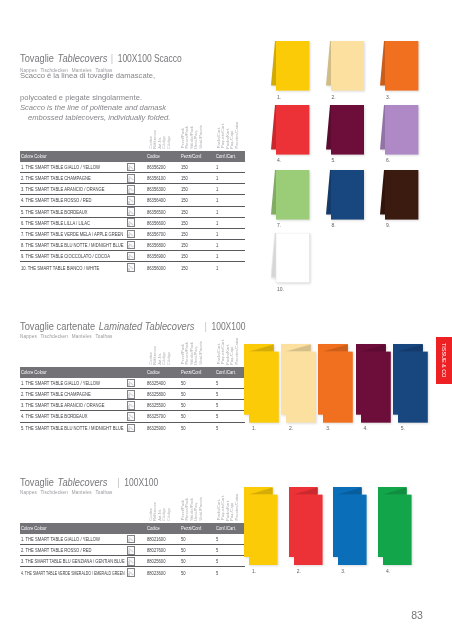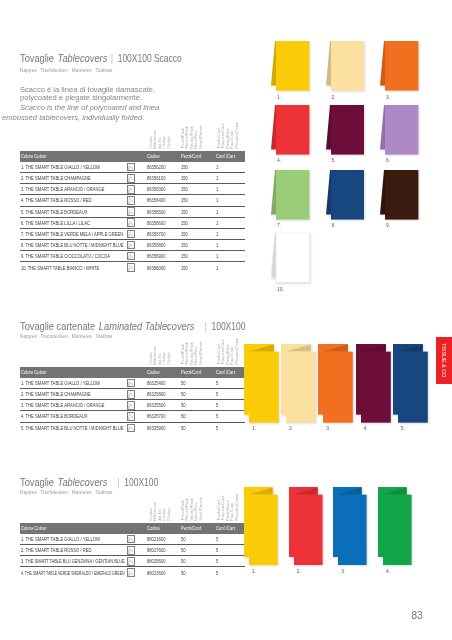--- a/index.html
+++ b/index.html
@@ -30,24 +30,24 @@
   .cbx:after{content:'';position:absolute;left:1.2px;top:1.2px;width:5.6px;height:5.6px;border-top:0.55px solid #cfcfd3;transform:rotate(38deg);transform-origin:left top;}
   .prod{position:absolute;filter:drop-shadow(1px 1.2px 0.9px rgba(0,0,0,0.14));}
   .cond{display:inline-block;transform:scaleX(0.709);transform-origin:left center;white-space:nowrap;}
 </style>
 </head>
 <body>
 
 <div class="page">
 <div class="hdrline" style="left:20px;top:48px;"><span class="t-it">Tovaglie</span> <span class="t-en">Tablecovers</span><span class="t-sep">|</span><span class="t-sz">100X100 Scacco</span></div>
 <div class="sub" style="left:20px;top:67.5px;">Nappes  Tischdecken  Manteles  Toalhas</div>
-<div class="desc it" style="left:20px;top:85px;">Scacco è la linea di tovaglie damascate,</div>
+<div class="desc it" style="left:20px;top:71px;">Scacco è la linea di tovaglie damascate,</div>
 <div class="desc it" style="left:20px;top:92.5px;">polycoated e piegate singolarmente.</div>
-<div class="desc en" style="left:20px;top:102.5px;">Scacco is the line of polycoated and linea</div>
-<div class="desc en" style="left:2px;top:112.5px;">embossed tablecovers, individually folded.</div>
+<div class="desc en" style="left:20px;top:102.5px;">Scacco is the line of politenate and damask</div>
+<div class="desc en" style="left:28px;top:112.5px;">embossed tablecovers, individually folded.</div>
 <div class="vh" style="left:147.60px;bottom:491.5px;">Codice</div>
 <div class="vh" style="left:152.20px;bottom:491.5px;">Référence</div>
 <div class="vh" style="left:156.80px;bottom:491.5px;">Art-Nr.</div>
 <div class="vh" style="left:161.40px;bottom:491.5px;">Código</div>
 <div class="vh" style="left:166.00px;bottom:491.5px;">Código</div>
 <div class="vh" style="left:179.50px;bottom:491.5px;">Pezzi/Pack</div>
 <div class="vh" style="left:184.10px;bottom:491.5px;">Pieces/Pack</div>
 <div class="vh" style="left:188.70px;bottom:491.5px;">Stücke/Pack</div>
 <div class="vh" style="left:193.30px;bottom:491.5px;">Unci./Paq.</div>
 <div class="vh" style="left:197.90px;bottom:491.5px;">Unid./Pacote</div>

